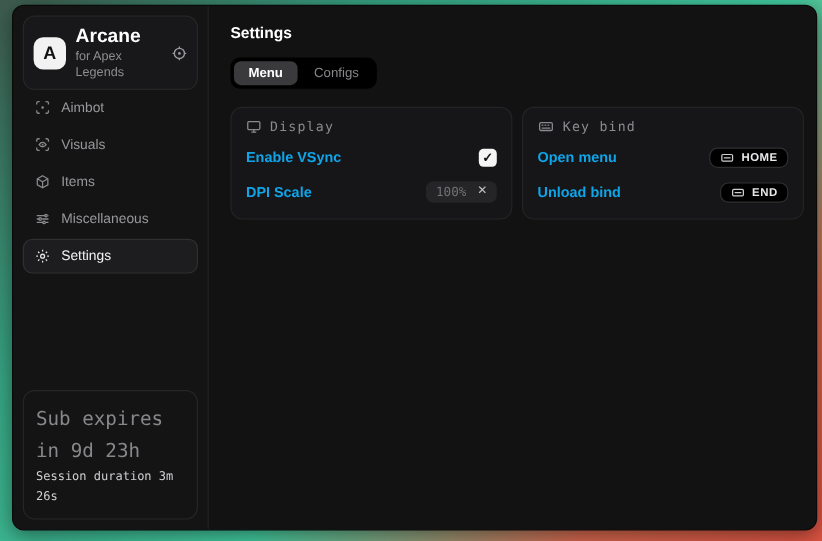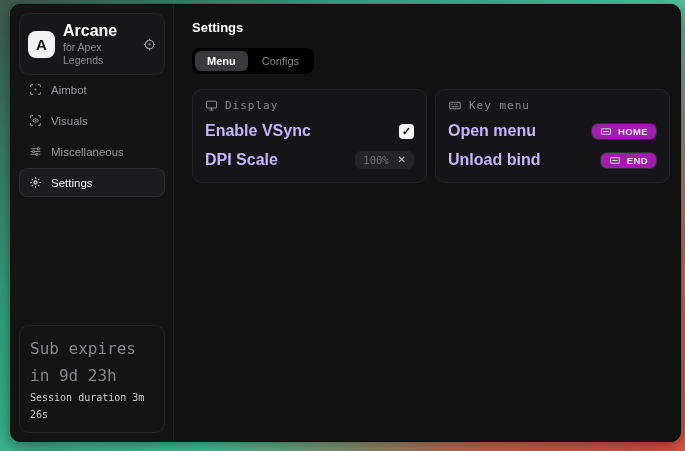--- a/index.html
+++ b/index.html
@@ -71,34 +71,34 @@
   .cardhead{
     display:flex;align-items:center;gap:7px;color:#8b8b8f;
     font-family:"DejaVu Sans Mono",monospace;font-size:11px;letter-spacing:1px;
     margin-bottom:4px;
   }
   .cardhead .ci{display:flex;color:#8b8b8f;}
   .row{
     display:flex;align-items:center;justify-content:space-between;
     margin-top:9px;height:20px;
   }
-  .rowlabel{color:#c4b5fd;font-size:16px;font-weight:700;}
+  .rowlabel{color:#0ea5e9;font-size:12px;font-weight:700;}
   .checkbox{
     width:15px;height:15px;background:#f5f5f5;border-radius:4px;
     display:flex;align-items:center;justify-content:center;
     color:#111;font-size:11px;font-weight:700;cursor:pointer;
   }
   .dpiinput{
     display:flex;align-items:center;gap:9px;background:#252527;
     border-radius:6px;padding:3px 8px;cursor:text;
   }
   .dpival{color:#717175;font-size:10.5px;font-family:"DejaVu Sans Mono",monospace;}
   .dpiclear{color:#c4c4c8;font-size:10px;cursor:pointer;line-height:1;}
   .bindpill{
-    display:flex;align-items:center;gap:6px;background:#a21caf;
+    display:flex;align-items:center;gap:6px;background:#000000;
     border:1px solid #2f2f31;border-radius:7px;padding:2px 8px;cursor:pointer;
   }
   .bindpill .ki{display:flex;color:#cfcfd2;}
   .bindkey{color:#e9e9ec;font-size:9.5px;font-weight:700;letter-spacing:.4px;}
   svg{display:block;}
 </style>
 </head>
 <body>
 
 <div class="window">
@@ -137,20 +137,29 @@
             <path d="M2 5V3.5A1.5 1.5 0 013.5 2H5M11 2h1.5A1.5 1.5 0 0114 3.5V5M14 11v1.5a1.5 1.5 0 01-1.5 1.5H11M5 14H3.5A1.5 1.5 0 012 12.5V11"></path>
             <path d="M4.5 8s1.4-2.2 3.5-2.2S11.5 8 11.5 8 10.1 10.2 8 10.2 4.5 8 4.5 8z"></path>
             <circle cx="8" cy="8" r=".9" fill="currentColor" stroke="none"></circle>
           </svg>
         </span>
         <span>Visuals</span>
       </div>
       <div class="navitem">
         <span class="ni">
           <svg width="13" height="13" viewBox="0 0 16 16" fill="none" stroke="currentColor" stroke-width="1.3">
+            <path d="M8 1.8l5.4 3.1v6.2L8 14.2l-5.4-3.1V4.9L8 1.8z"></path>
+            <path d="M2.6 4.9L8 8l5.4-3.1M8 8v6.2"></path>
+          </svg>
+        </span>
+        <span>Items</span>
+      </div>
+      <div class="navitem">
+        <span class="ni">
+          <svg width="13" height="13" viewBox="0 0 16 16" fill="none" stroke="currentColor" stroke-width="1.3">
             <path d="M2 4.5h9M13.5 4.5H14M2 8h3M7.5 8H14M2 11.5h7M11.5 11.5H14"></path>
             <circle cx="11.5" cy="4.5" r="1.3"></circle>
               <circle cx="5.5" cy="8" r="1.3"></circle>
               <circle cx="9.5" cy="11.5" r="1.3"></circle>
           </svg>
         </span>
         <span>Miscellaneous</span>
       </div>
       <div class="navitem active">
         <span class="ni">
@@ -208,21 +217,21 @@
       </div>
 
       <div class="card">
         <div class="cardhead">
           <span class="ci">
             <svg width="14" height="13" viewBox="0 0 16 16" fill="none" stroke="currentColor" stroke-width="1.3">
               <rect x="1.5" y="4" width="13" height="8" rx="1.4"></rect>
               <path d="M4 6.5h.8M7 6.5h.8M10 6.5h.8M4 9.5h8" stroke-linecap="round"></path>
             </svg>
           </span>
-          <span>Key menu</span>
+          <span>Key bind</span>
         </div>
 
         <div class="row">
           <span class="rowlabel">Open menu</span>
           <span class="bindpill">
             <span class="ki">
               <svg width="12" height="11" viewBox="0 0 16 16" fill="none" stroke="currentColor" stroke-width="1.5">
                 <rect x="1.5" y="4" width="13" height="8" rx="1.4"></rect>
                 <path d="M4.5 8h7" stroke-linecap="round"></path>
               </svg>

